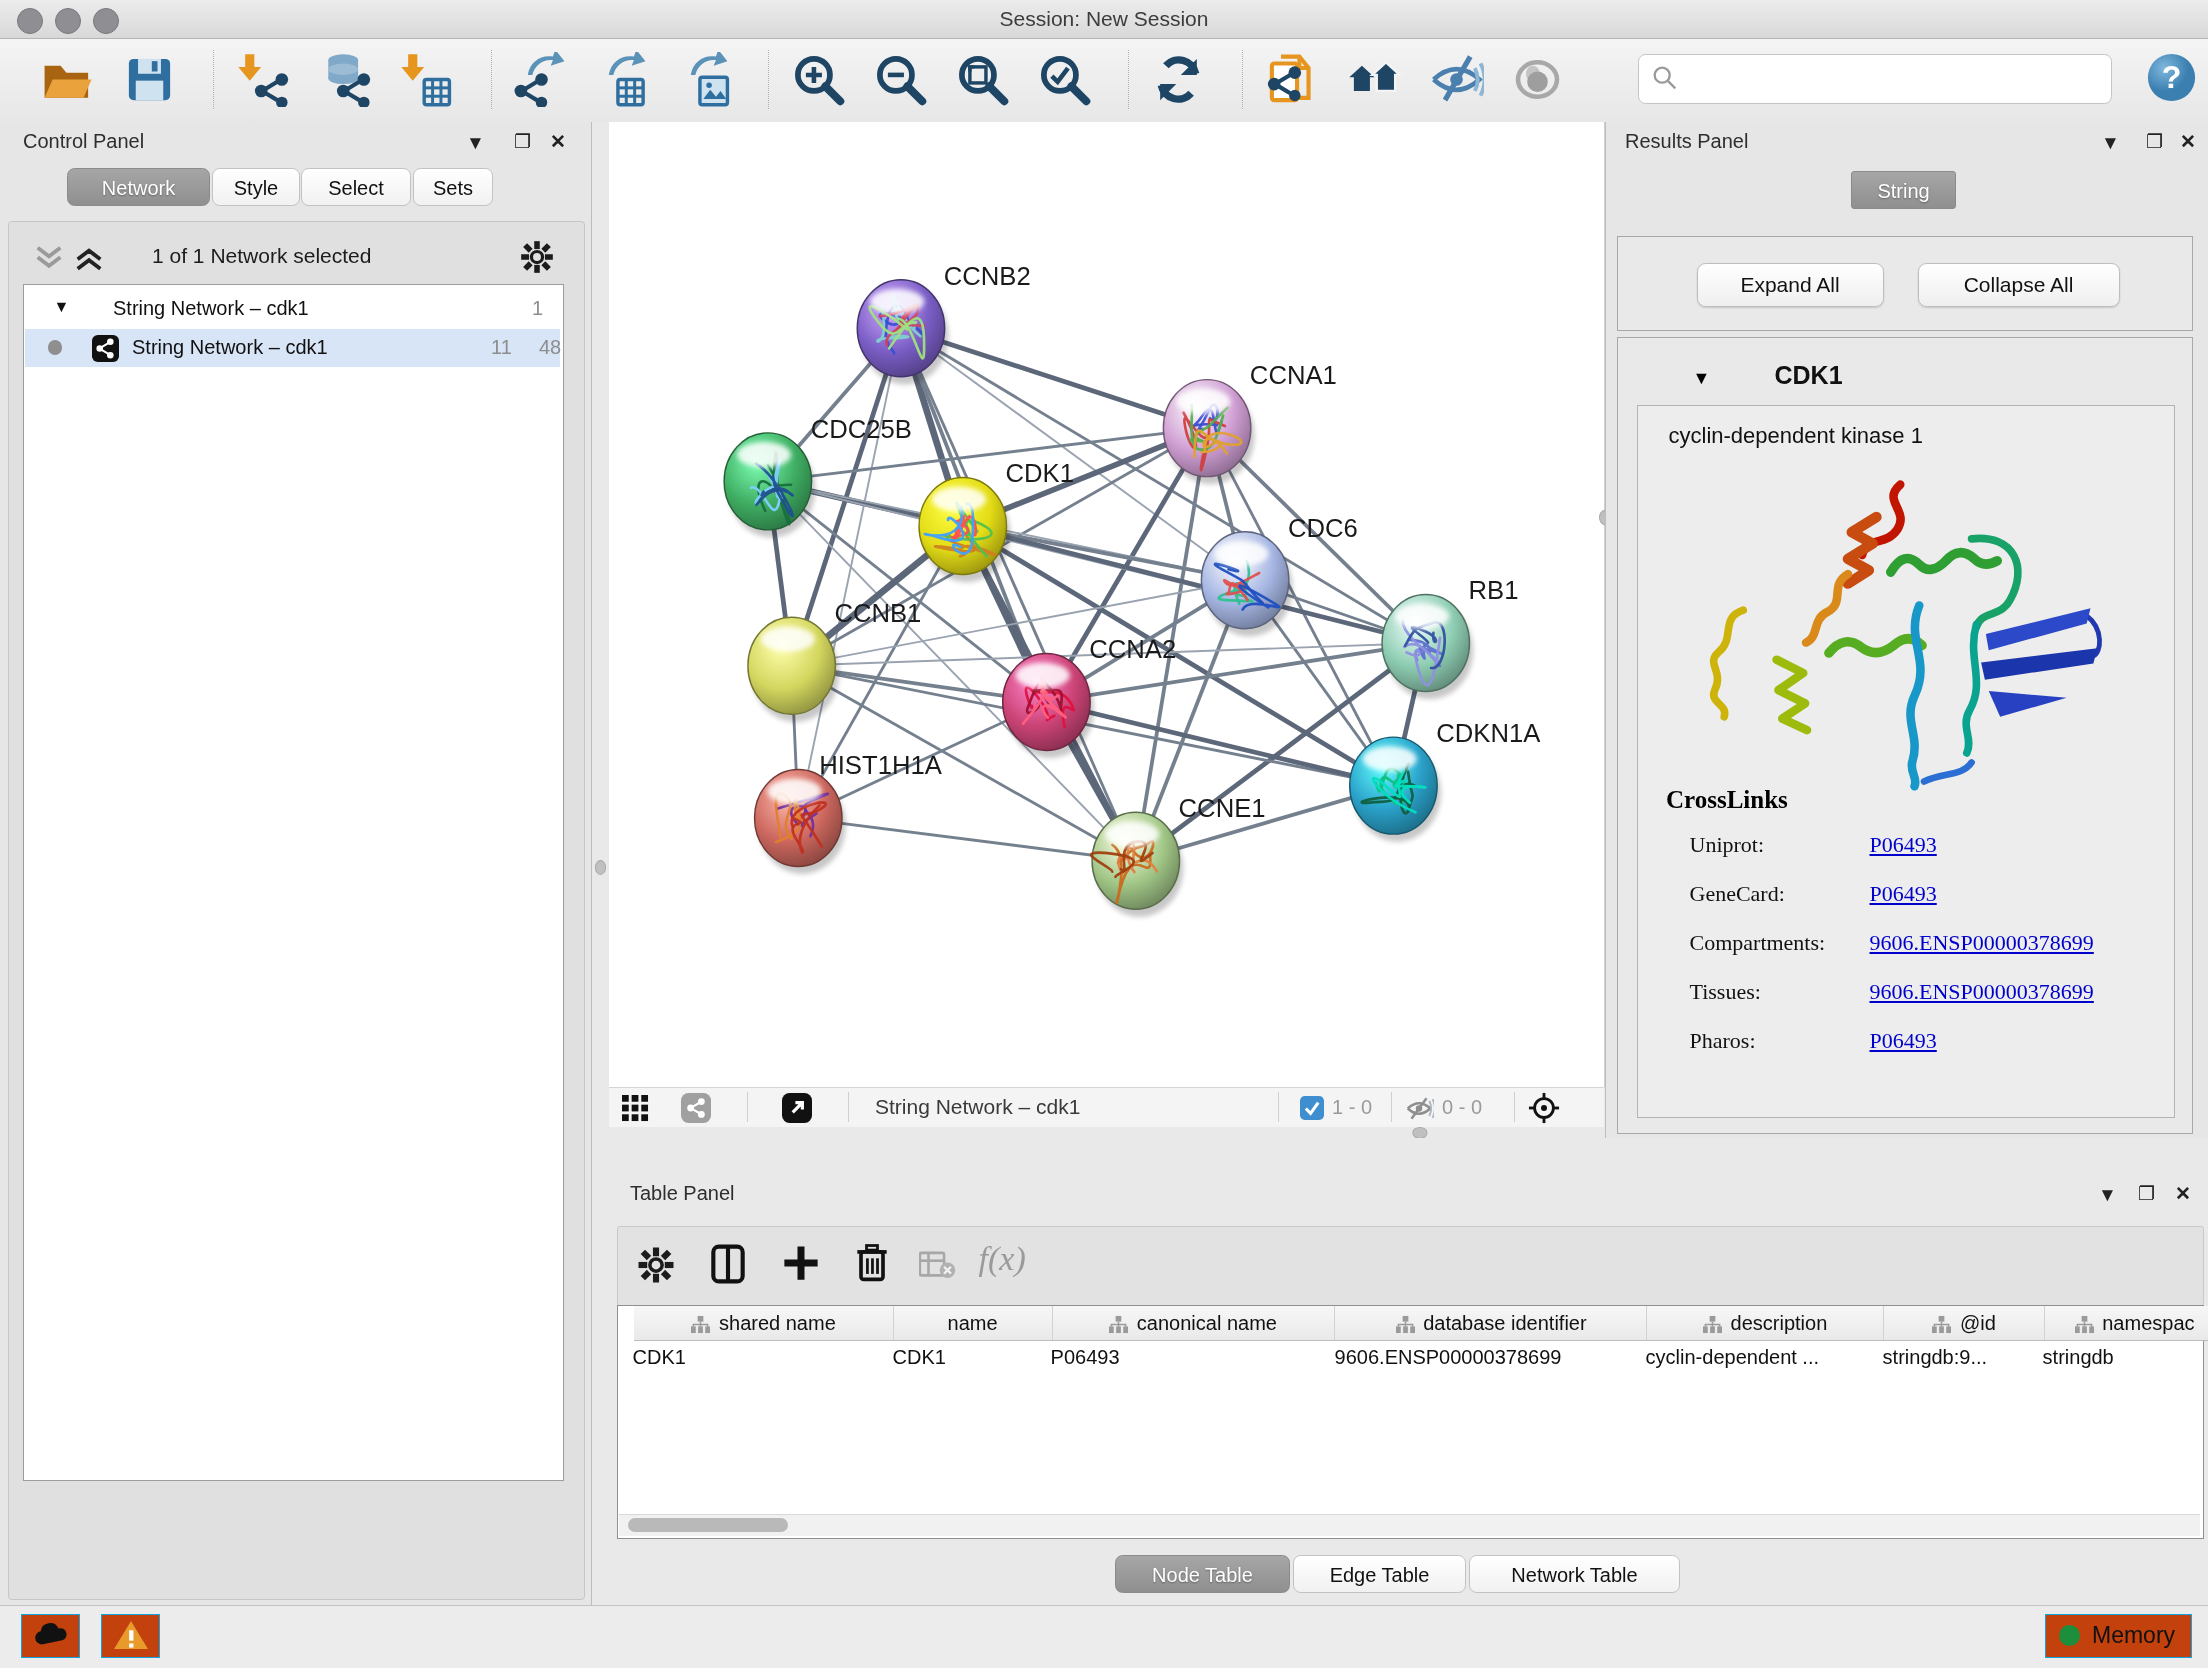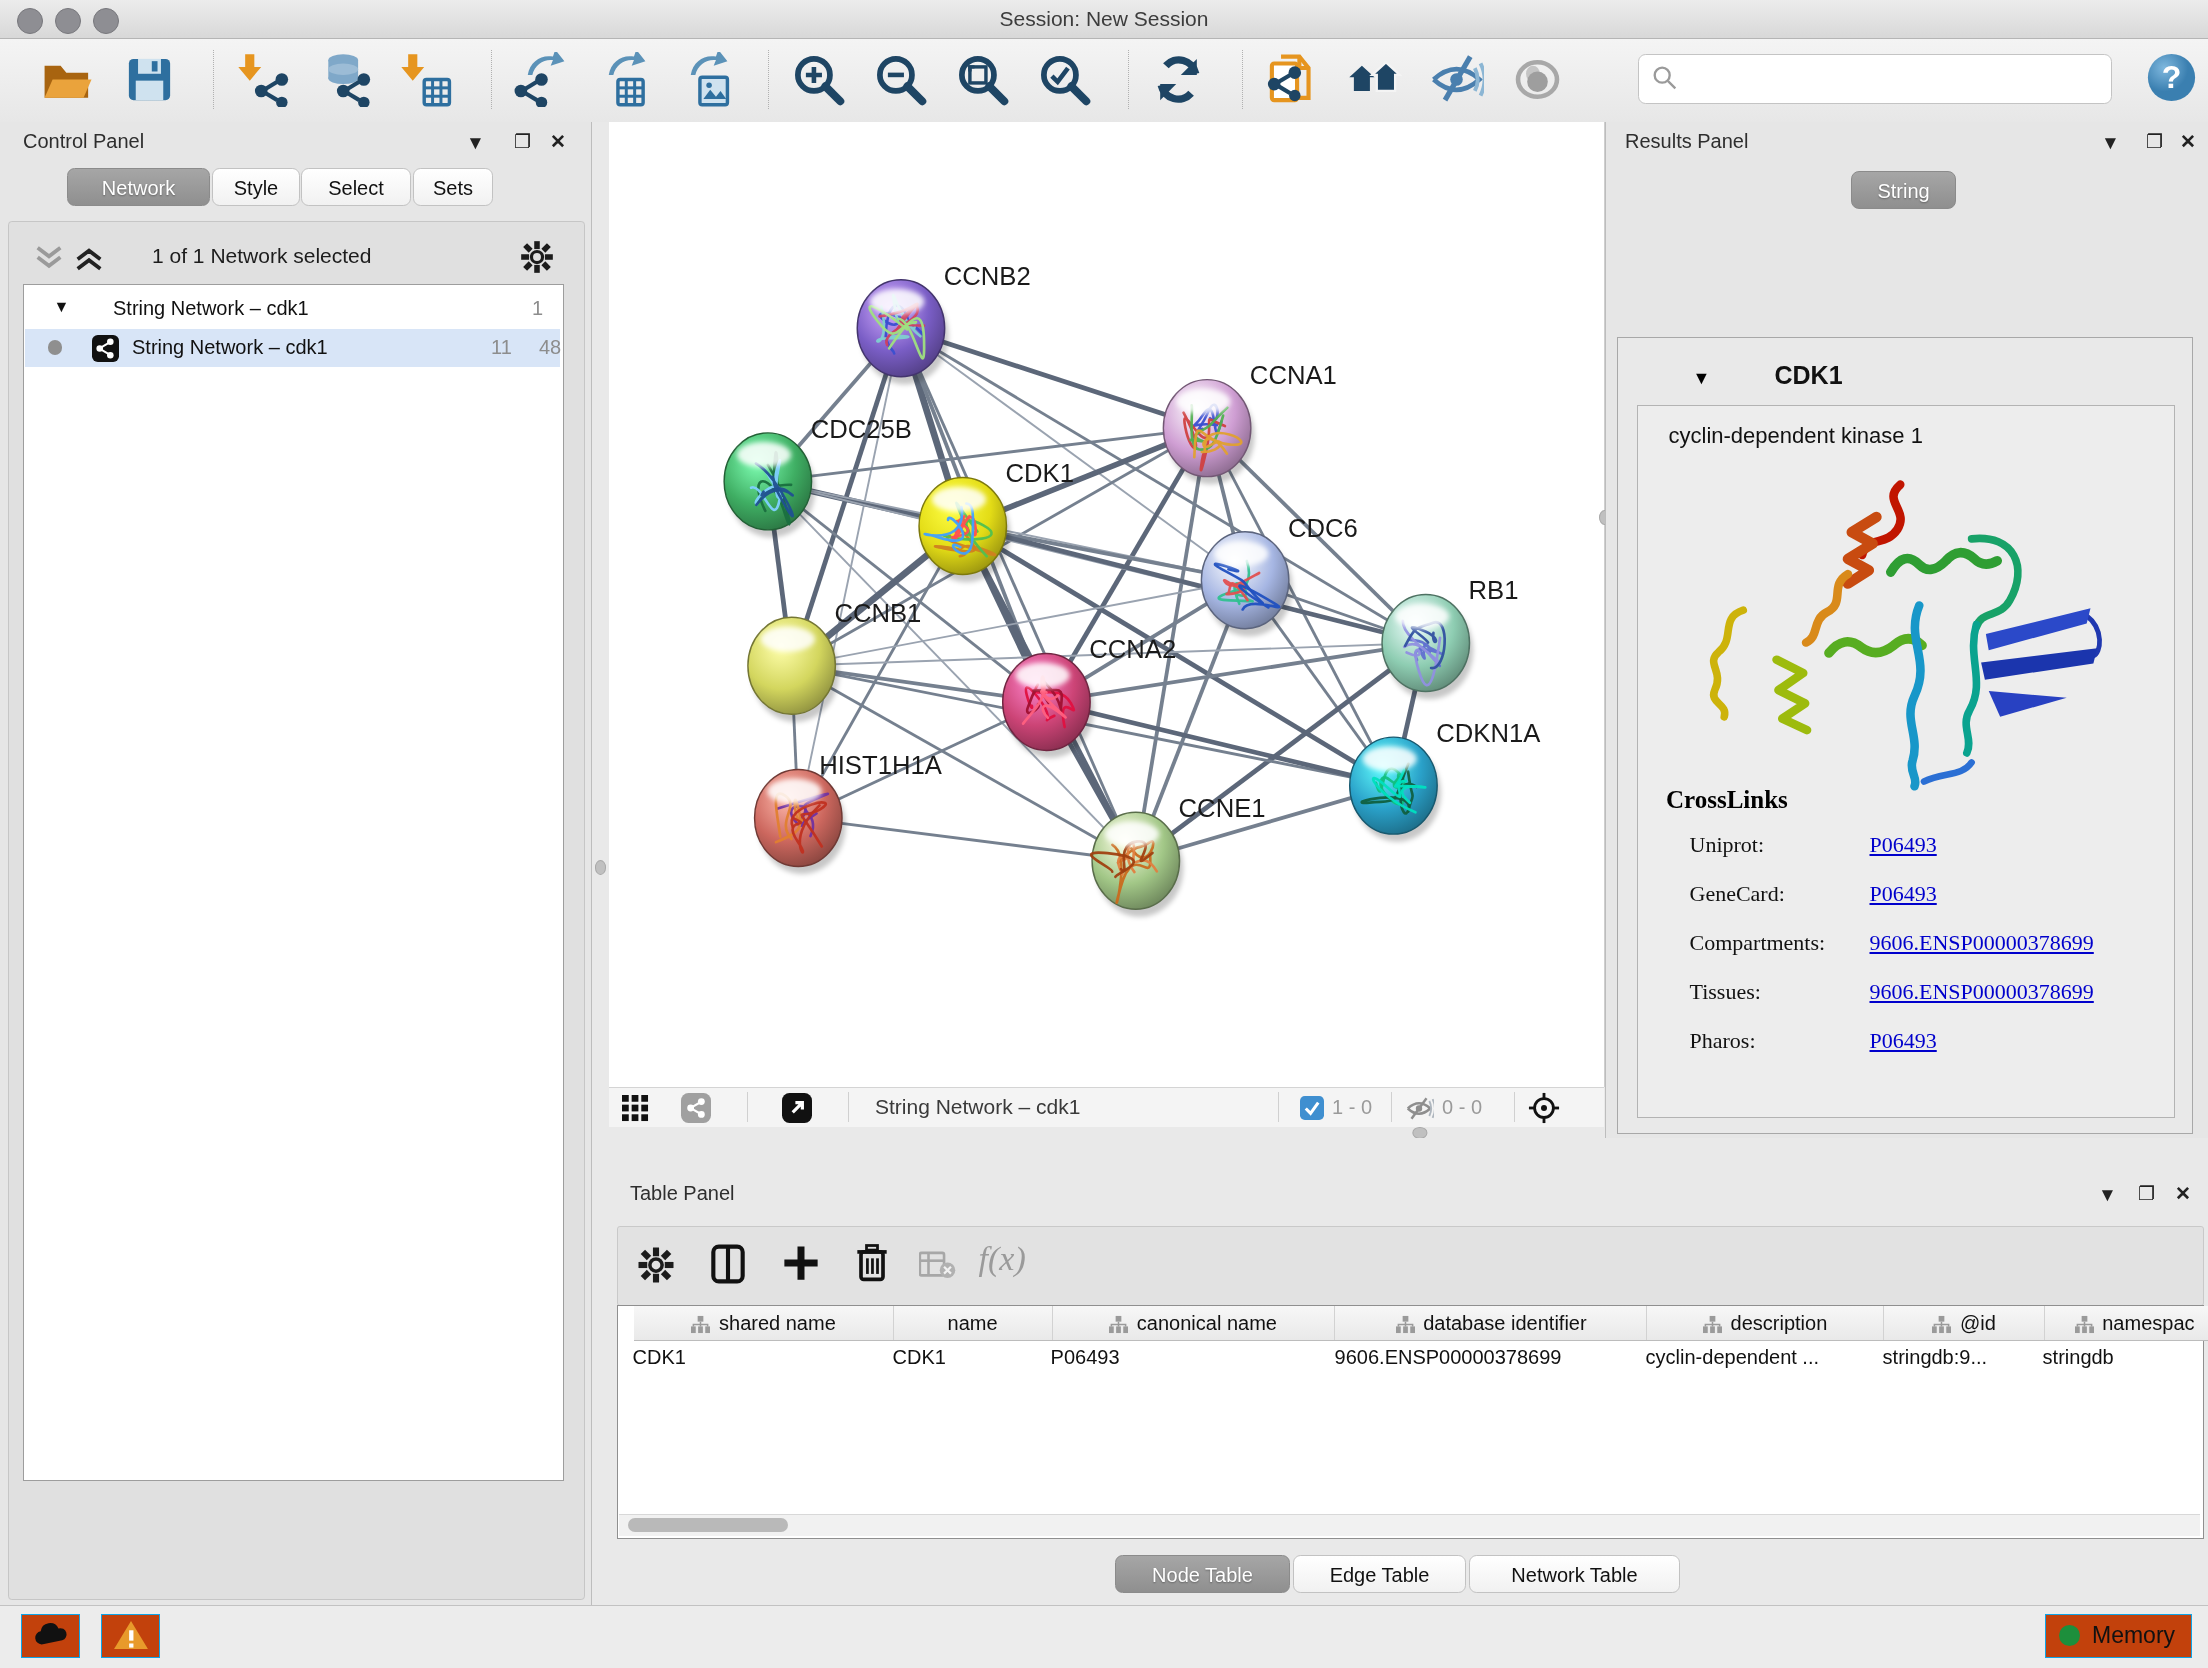--- a/index.html
+++ b/index.html
@@ -655,21 +655,25 @@
   </div>
 
   <div class="abs" style="left:1604px;top:122px;width:1px;height:965px;background:#cfcfcf;"></div>
   <div class="gripdot abs" style="left:1599px;top:510px;"></div>
 
   <div class="abs results">
     <span class="abs panel-title" style="left:19px;top:7.6px;">Results Panel</span>
     <span class="abs winbtn" style="left:495px;top:9.5px;">▼</span>
     <span class="abs winbtn" style="left:540px;top:7.6px;">❐</span>
     <span class="abs winbtn" style="left:574px;top:7.6px;font-weight:bold;">✕</span>
-    <div class="abs tab sel" style="left:245px;top:49px;width:105px;border-radius:8px;">String</div>
+    <div class="abs tab sel" style="left:245px;top:49px;width:105px;border-radius:3px;">String</div>
+    <div class="abs rbox" style="left:10.5px;top:114px;width:574px;height:93px;">
+      <div class="abs btn" style="left:79px;top:26px;width:185px;height:42px;line-height:42px;">Expand All</div>
+      <div class="abs btn" style="left:300px;top:26px;width:200px;height:42px;line-height:42px;">Collapse All</div>
+    </div>
     <div class="abs rbox" style="left:10.5px;top:215px;width:574px;height:795px;">
       <span class="abs" style="left:75px;top:30px;font-size:18px;">▼</span>
       <span class="abs" style="left:157px;top:23px;font-size:25px;font-weight:bold;color:#111;">CDK1</span>
       <div class="abs cdk-content" style="left:19px;top:67px;width:536px;height:711px;">
         <span class="abs" style="left:31px;top:17px;font-size:22px;color:#111;">cyclin-dependent kinase 1</span>
 
         <span class="abs" style="left:48px;top:52px;">
           <svg width="438" height="352" viewBox="0 0 460 370">
             <g fill="none" stroke-linecap="round" stroke-linejoin="round">
               <path d="M225 28 C205 45 235 55 222 75 C210 93 190 82 185 102" stroke="#c11500" stroke-width="9"></path>

